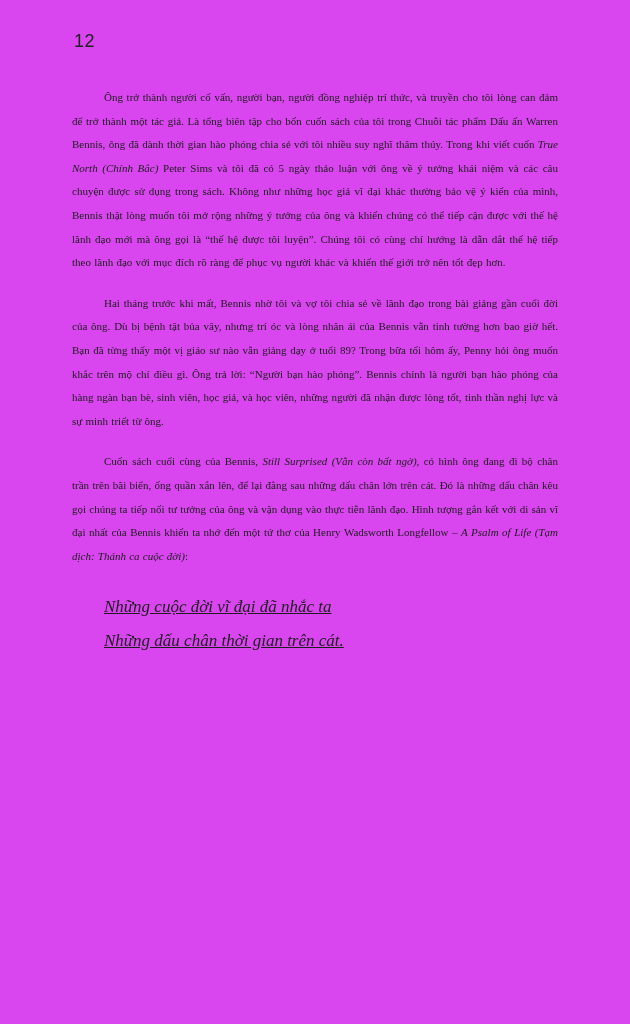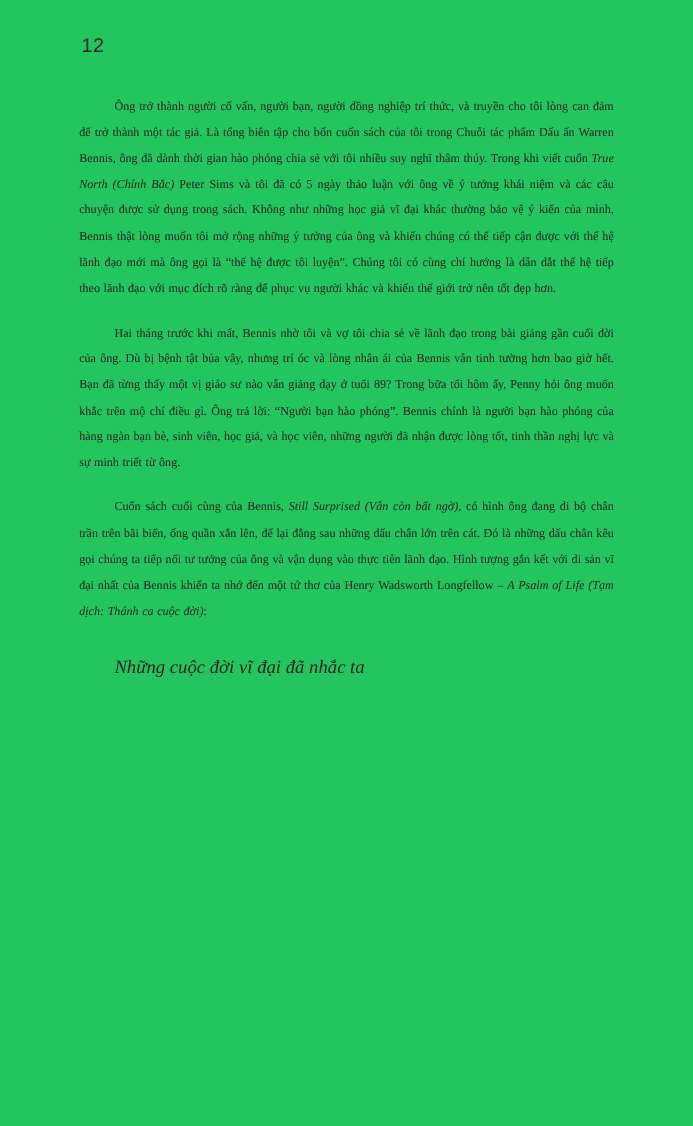--- a/index.html
+++ b/index.html
@@ -9,21 +9,21 @@
   body {
     width: 630px;
     height: 1024px;
     overflow: hidden;
     background: #f2f2f0;
   }
   .page {
     position: relative;
     width: 630px;
     height: 1024px;
-    background: #22c55e;
+    background: #d946ef;
     color: #1d1d1d;
     font-family: "Liberation Serif", "DejaVu Serif", serif;
     box-sizing: border-box;
   }
   .page-number {
     position: absolute;
     top: 31px;
     left: 74px;
     font-family: "Liberation Sans", "DejaVu Sans", sans-serif;
     font-size: 18px;
@@ -42,20 +42,21 @@
     line-height: 23.6px;
     text-align: justify;
     text-indent: 32px;
     word-spacing: 0.5px;
   }
   .para .italic {
     font-style: italic;
   }
   .poem {
     margin: 27px 0 0 32px;
+    text-decoration: underline;
   }
   .poem-line {
     margin: 0 0 11px 0;
     font-size: 17px;
     line-height: 23px;
     font-style: italic;
     text-align: left;
   }
 </style>
 </head>
@@ -66,15 +67,16 @@
 
   <div class="content">
     <p class="para"><span>Ông trở thành người cố vấn, người bạn, người đồng nghiệp trí thức, và truyền cho tôi lòng can đảm để trở thành một tác giả. Là tổng biên tập cho bốn cuốn sách của tôi trong Chuỗi tác phẩm Dấu ấn Warren Bennis, ông đã dành thời gian hào phóng chia sẻ với tôi nhiều suy nghĩ thâm thúy. Trong khi viết cuốn </span><span class="italic">True North (Chính Bắc)</span><span> Peter Sims và tôi đã có 5 ngày thảo luận với ông về ý tưởng khái niệm và các câu chuyện được sử dụng trong sách. Không như những học giả vĩ đại khác thường bảo vệ ý kiến của mình, Bennis thật lòng muốn tôi mở rộng những ý tưởng của ông và khiến chúng có thể tiếp cận được với thế hệ lãnh đạo mới mà ông gọi là “thế hệ được tôi luyện”. Chúng tôi có cùng chí hướng là dẫn dắt thế hệ tiếp theo lãnh đạo với mục đích rõ ràng để phục vụ người khác và khiến thế giới trở nên tốt đẹp hơn.</span></p>
 
     <p class="para"><span>Hai tháng trước khi mất, Bennis nhờ tôi và vợ tôi chia sẻ về lãnh đạo trong bài giảng gần cuối đời của ông. Dù bị bệnh tật bủa vây, nhưng trí óc và lòng nhân ái của Bennis vẫn tinh tường hơn bao giờ hết. Bạn đã từng thấy một vị giáo sư nào vẫn giảng dạy ở tuổi 89? Trong bữa tối hôm ấy, Penny hỏi ông muốn khắc trên mộ chí điều gì. Ông trả lời: “Người bạn hào phóng”. Bennis chính là người bạn hào phóng của hàng ngàn bạn bè, sinh viên, học giả, và học viên, những người đã nhận được lòng tốt, tinh thần nghị lực và sự minh triết từ ông.</span></p>
 
     <p class="para"><span>Cuốn sách cuối cùng của Bennis, </span><span class="italic">Still Surprised (Vẫn còn bất ngờ)</span><span>, có hình ông đang đi bộ chân trần trên bãi biển, ống quần xắn lên, để lại đằng sau những dấu chân lớn trên cát. Đó là những dấu chân kêu gọi chúng ta tiếp nối tư tưởng của ông và vận dụng vào thực tiễn lãnh đạo. Hình tượng gắn kết với di sản vĩ đại nhất của Bennis khiến ta nhớ đến một tứ thơ của Henry Wadsworth Longfellow – </span><span class="italic">A Psalm of Life (Tạm dịch: Thánh ca cuộc đời)</span><span>:</span></p>
 
     <div class="poem">
       <p class="poem-line">Những cuộc đời vĩ đại đã nhắc ta</p>
+      <p class="poem-line">Những dấu chân thời gian trên cát.</p>
     </div>
   </div>
 </div>
 
 </body></html>

